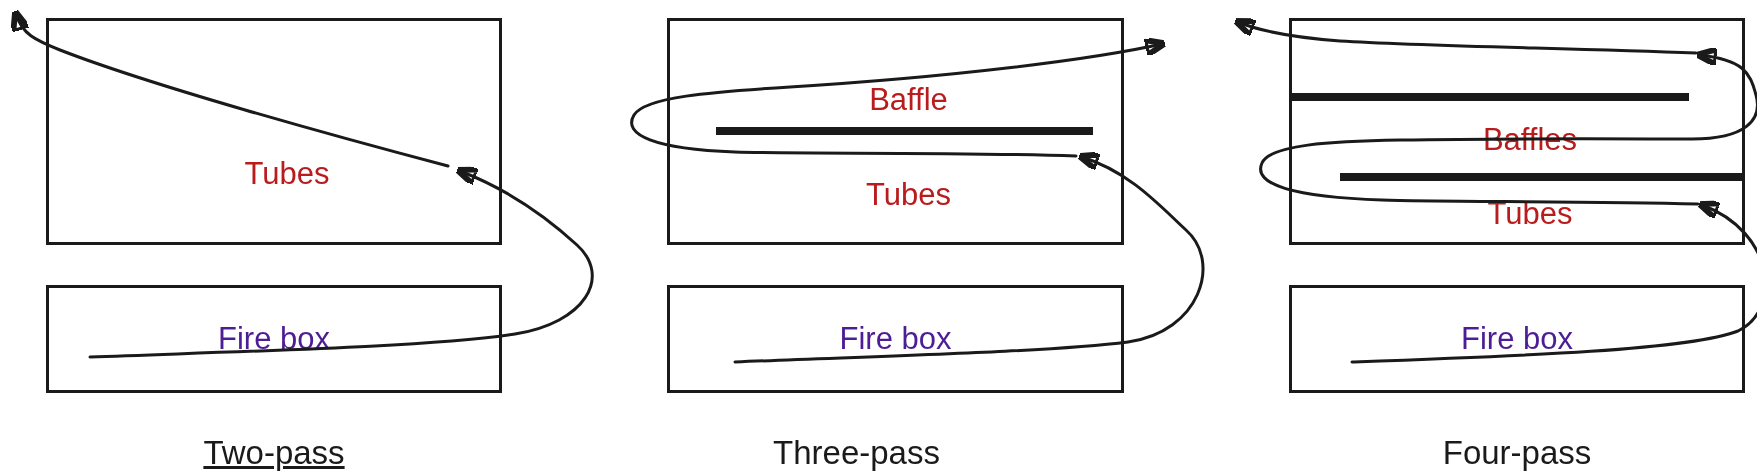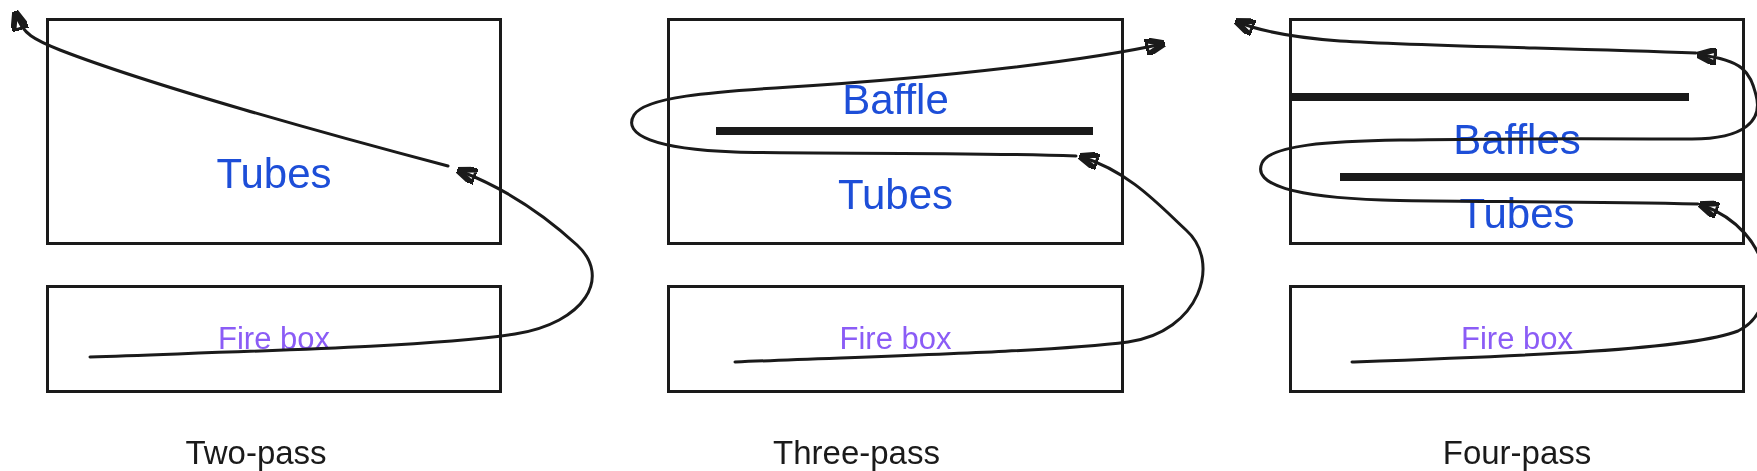--- a/index.html
+++ b/index.html
@@ -14,36 +14,36 @@
   }
   .box {
     position: absolute;
     border: 3px solid #1a1a1a;
     background: #ffffff;
     box-sizing: border-box;
     z-index: 1;
   }
   .box-label {
     position: absolute;
-    left: 0;
+    left: 13px;
     width: 100%;
     text-align: center;
-    font-size: 42px;
+    font-size: 31px;
     line-height: 36px;
-    color: #1d4ed8;
+    color: #b91c1c;
     white-space: nowrap;
   }
   .firebox-label {
     position: absolute;
     left: 0; top: 0; right: 0; bottom: 0;
     display: flex;
     align-items: center;
     justify-content: center;
     font-size: 31px;
-    color: #8b5cf6;
+    color: #4c1d95;
   }
   .baffle-bar {
     position: absolute;
     height: 8px;
     background: #1a1a1a;
   }
   .caption {
     position: absolute;
     top: 434px;
     text-align: center;
@@ -69,21 +69,21 @@
 
 <div class="figure">
 
   <div>
     <div class="box" style="left:46px; top:18px; width:456px; height:227px;">
       <div class="box-label" style="top:135px;">Tubes</div>
     </div>
     <div class="box" style="left:46px; top:285px; width:456px; height:108px;">
       <div class="firebox-label">Fire box</div>
     </div>
-    <div class="caption" style="left:28px; width:456px;">Two-pass</div>
+    <div class="caption" style="left:46px; width:456px;text-decoration:underline;">Two-pass</div>
   </div>
 
   <div>
     <div class="box" style="left:667px; top:18px; width:457px; height:227px;">
       <div class="box-label" style="top:61px;">Baffle</div>
       <div class="baffle-bar" style="left:46px; top:106px; width:377px;"></div>
       <div class="box-label" style="top:156px;">Tubes</div>
     </div>
     <div class="box" style="left:667px; top:285px; width:457px; height:108px;">
       <div class="firebox-label">Fire box</div>

